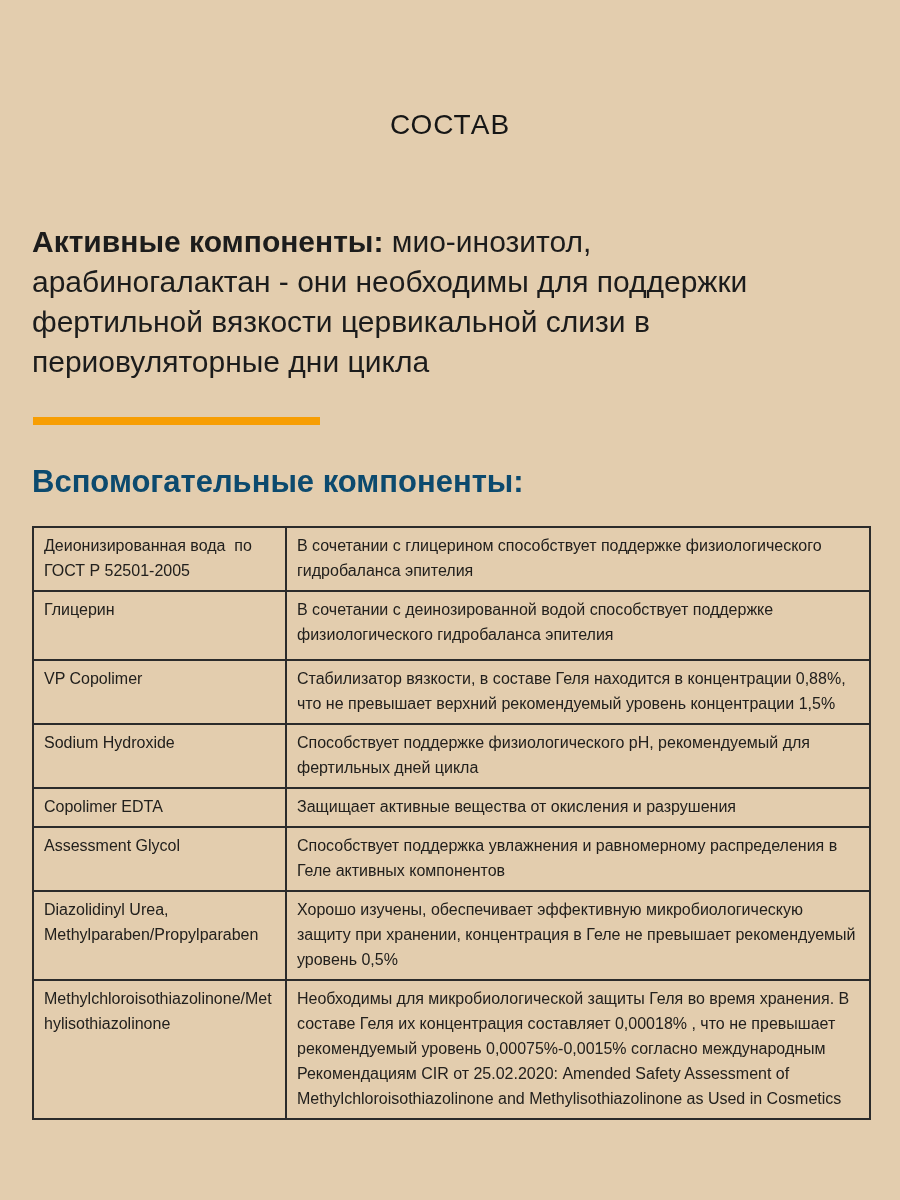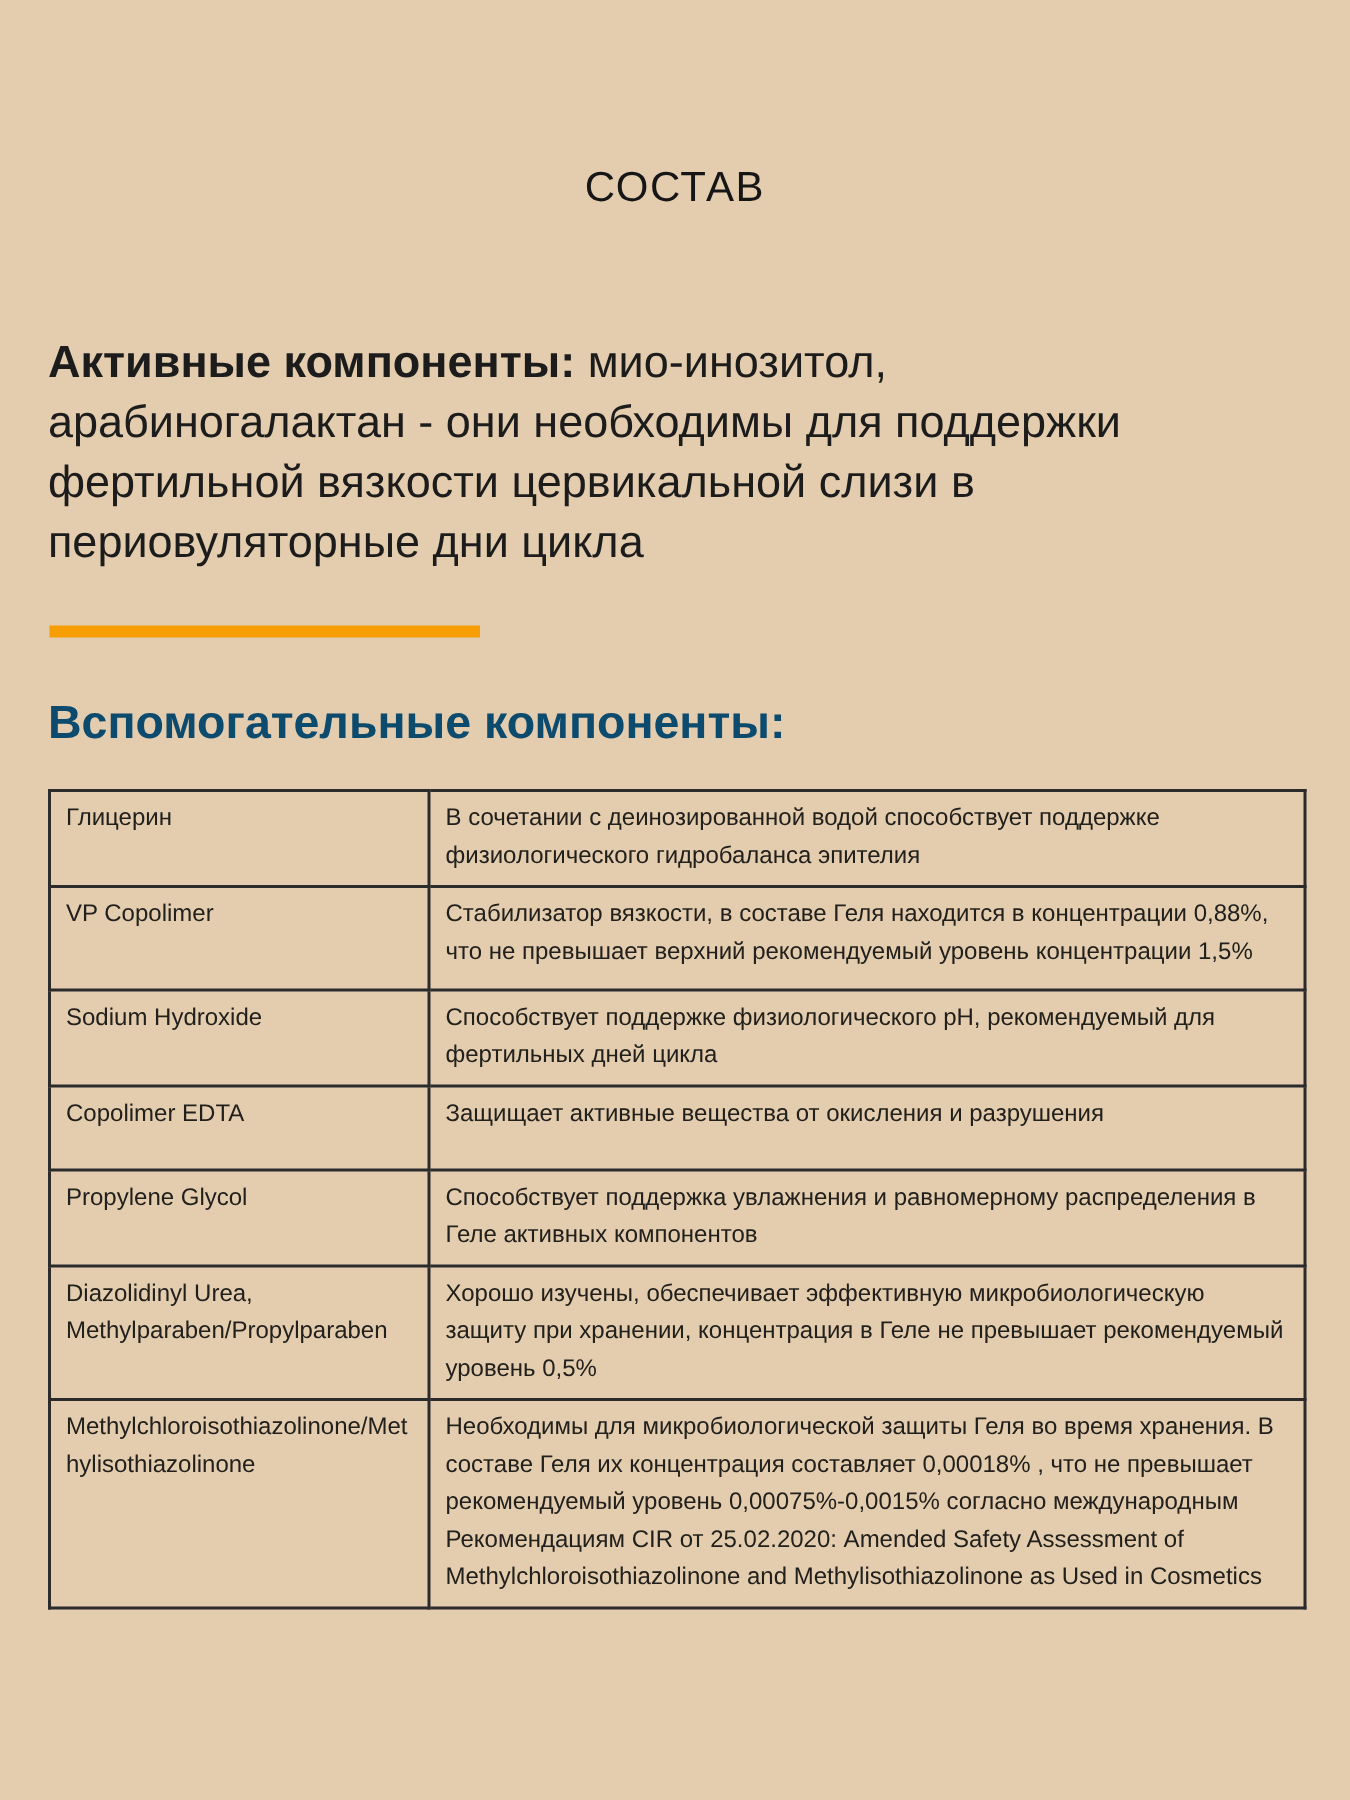--- a/index.html
+++ b/index.html
@@ -89,37 +89,41 @@
 
 <h2 class="aux-heading">Вспомогательные компоненты:</h2>
 
 <table class="components-table">
   <colgroup>
       <col class="c1">
       <col class="c2">
     </colgroup>
   <tbody>
     <tr>
+      <td>Деионизированная вода  по ГОСТ Р 52501-2005</td>
+      <td>В сочетании с глицерином способствует поддержке физиологического гидробаланса эпителия</td>
+    </tr>
+    <tr>
       <td>Глицерин</td>
       <td>В сочетании с деинозированной водой способствует поддержке физиологического гидробаланса эпителия</td>
     </tr>
     <tr>
       <td>VP Copolimer</td>
       <td>Стабилизатор вязкости, в составе Геля находится в концентрации 0,88%, что не превышает верхний рекомендуемый уровень концентрации 1,5%</td>
     </tr>
     <tr>
       <td>Sodium Hydroxide</td>
       <td>Способствует поддержке физиологического pH, рекомендуемый для фертильных дней цикла</td>
     </tr>
     <tr>
       <td>Copolimer EDTA</td>
       <td>Защищает активные вещества от окисления и разрушения</td>
     </tr>
     <tr>
-      <td>Propylene Glycol</td>
+      <td>Assessment Glycol</td>
       <td>Способствует поддержка увлажнения и равномерному распределения в Геле активных компонентов</td>
     </tr>
     <tr>
       <td>Diazolidinyl Urea, Methylparaben/Propylparaben</td>
       <td>Хорошо изучены, обеспечивает эффективную микробиологическую защиту при хранении, концентрация в Геле не превышает рекомендуемый уровень 0,5%</td>
     </tr>
     <tr>
       <td>Methylchloroisothiazolinone/Methylisothiazolinone</td>
       <td>Необходимы для микробиологической защиты Геля во время хранения. В составе Геля их концентрация составляет 0,00018% , что не превышает рекомендуемый уровень 0,00075%-0,0015% согласно международным Рекомендациям CIR от 25.02.2020: Amended Safety Assessment of Methylchloroisothiazolinone and Methylisothiazolinone as Used in Cosmetics</td>
     </tr>

